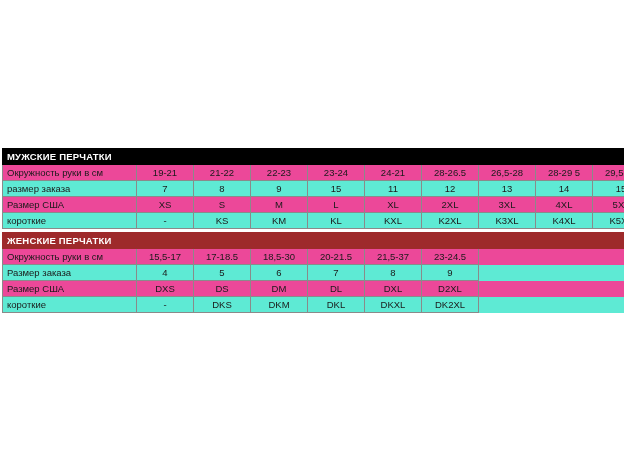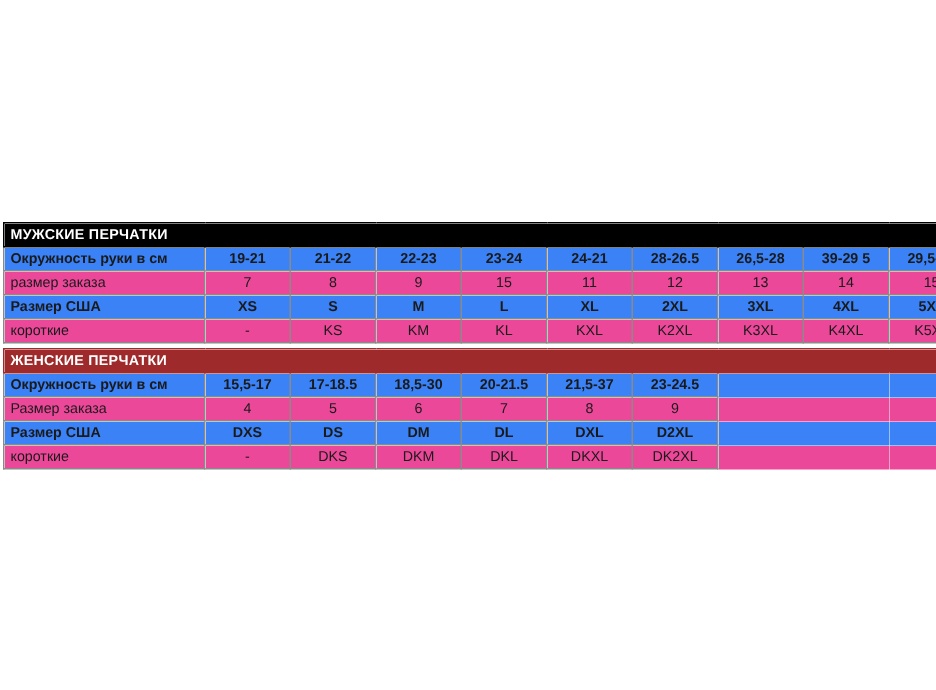--- a/index.html
+++ b/index.html
@@ -51,22 +51,22 @@
     letter-spacing: 0.2px;
   }
   tr.section-women td {
     background: #9e2a2b;
     color: #ffffff;
     font-weight: bold;
     border: 1px solid #9e2a2b;
     text-align: left;
     letter-spacing: 0.2px;
   }
-  tr.shade-light td { background: #3b82f6; font-weight: bold; }
-  tr.shade-beige td { background: #ec4899; }
+  tr.shade-light td { background: #ec4899; }
+  tr.shade-beige td { background: #5eead4; }
   td.empty {
     border: none;
     background: transparent;
   }
   tr.spacer td {
     border: none;
     height: 3px;
     background: transparent;
     padding: 0;
   }
@@ -94,21 +94,21 @@
         </tr>
         <tr class="shade-light">
           <td class="label">Окружность руки в см</td>
           <td>19-21</td>
           <td>21-22</td>
           <td>22-23</td>
           <td>23-24</td>
           <td>24-21</td>
           <td>28-26.5</td>
           <td>26,5-28</td>
-          <td>39-29 5</td>
+          <td>28-29 5</td>
           <td>29,5-31</td>
         </tr>
         <tr class="shade-beige">
           <td class="label">размер заказа</td>
           <td>7</td>
           <td>8</td>
           <td>9</td>
           <td>15</td>
           <td>11</td>
           <td>12</td>

